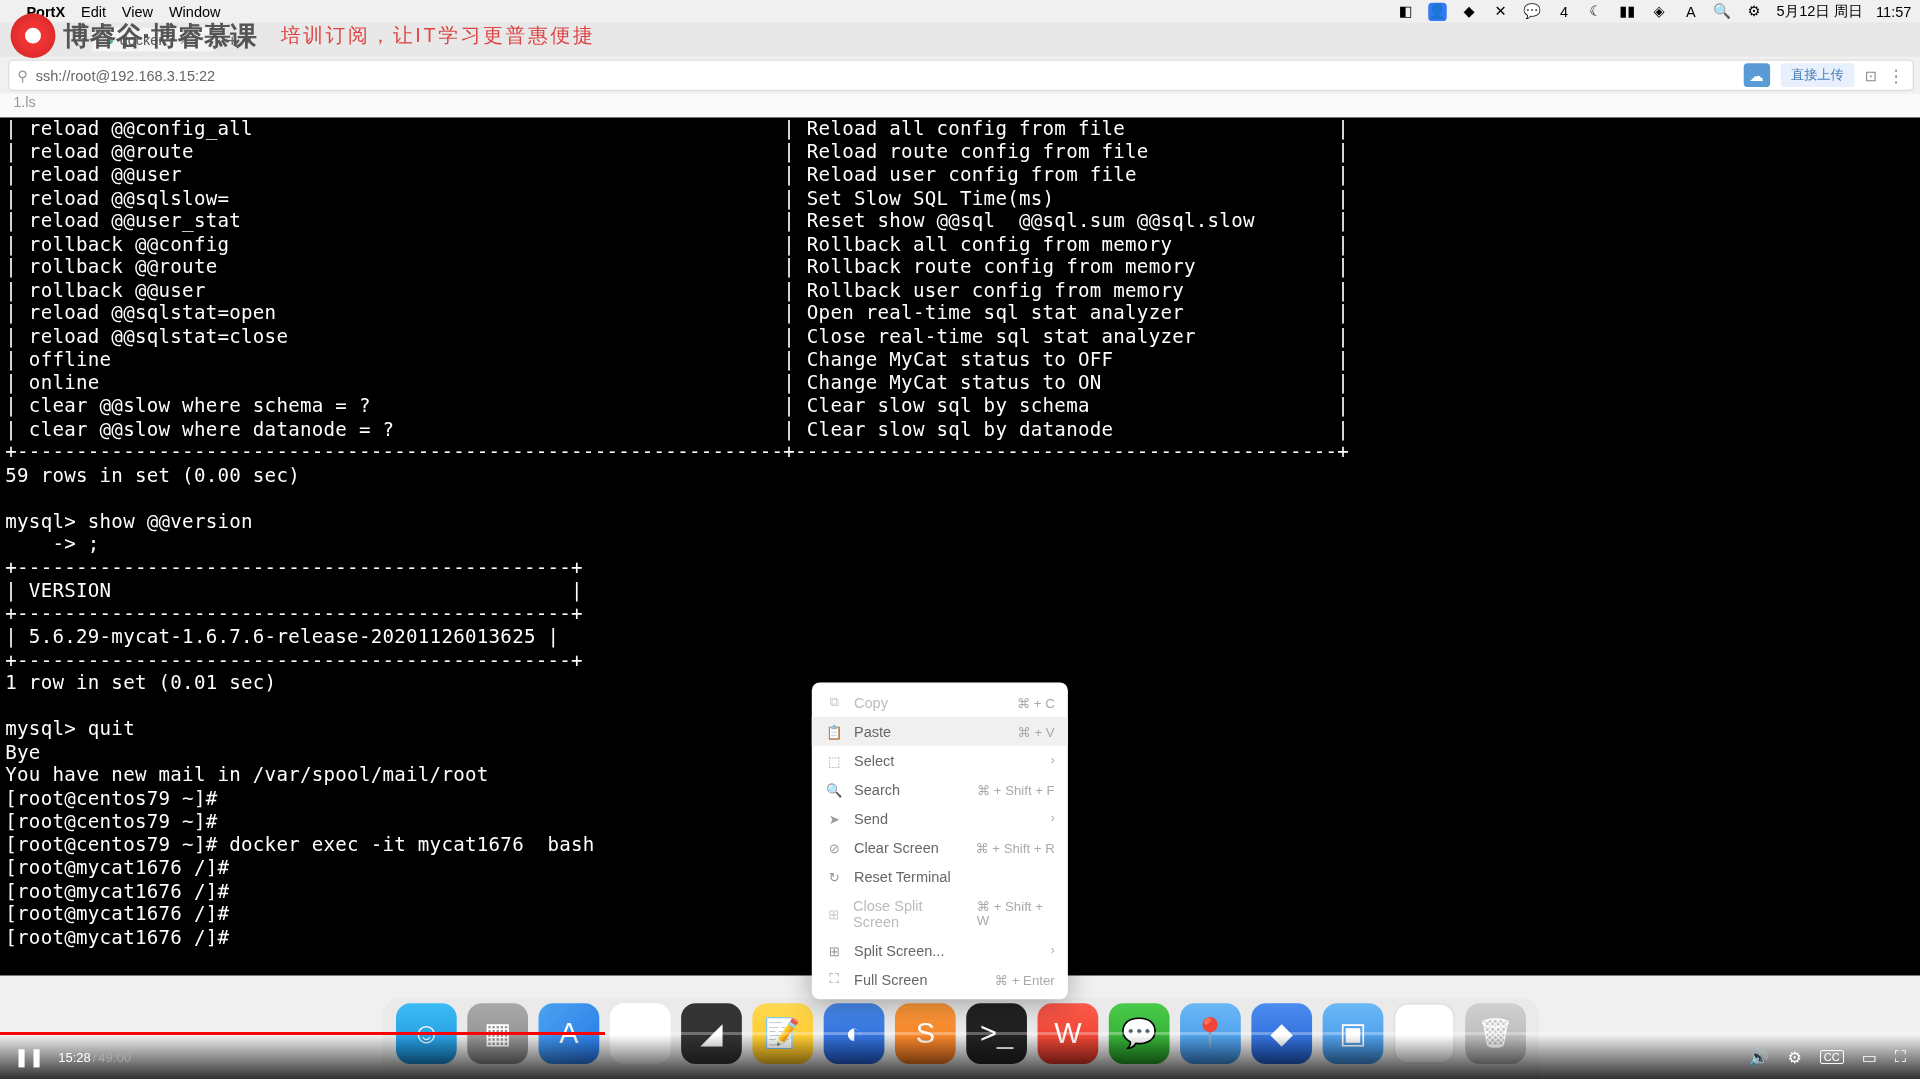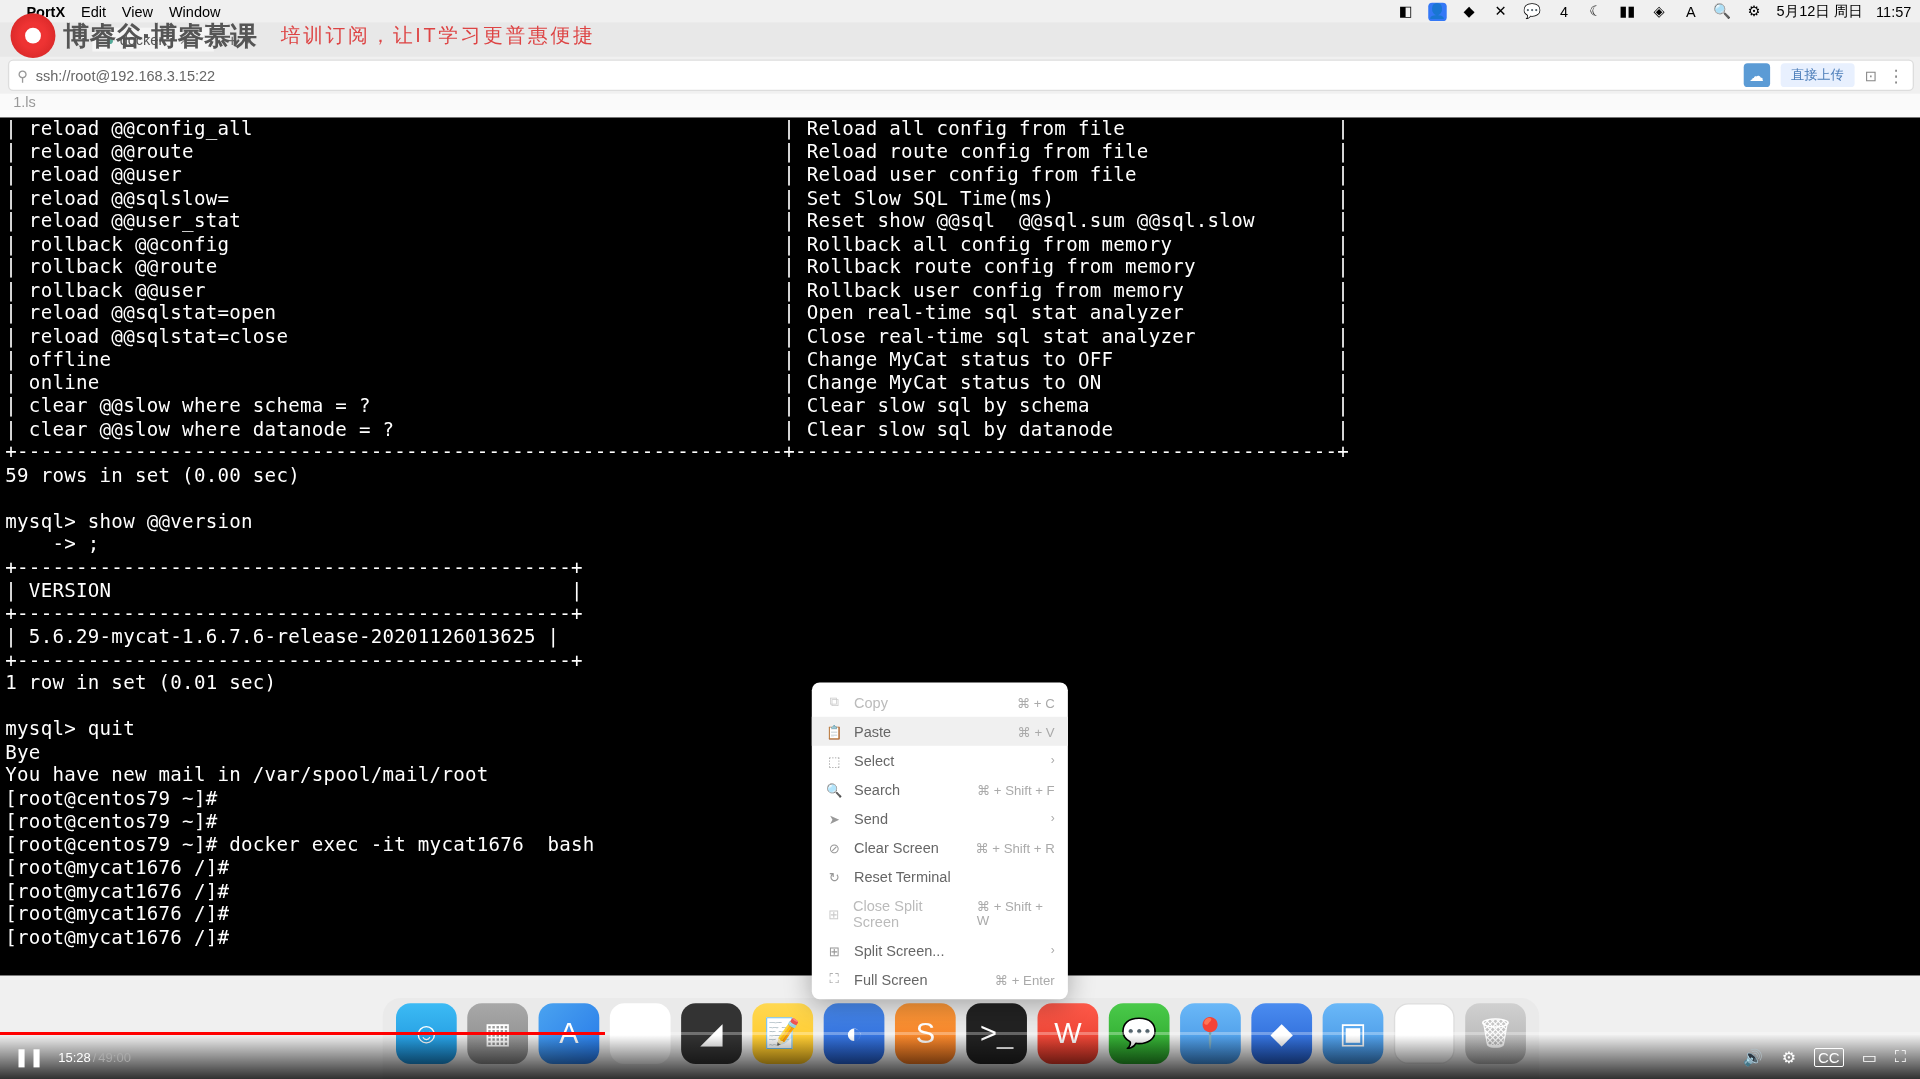--- a/index.html
+++ b/index.html
@@ -55,21 +55,21 @@
 .ctx-item.disabled .ctx-icon { color:#ccc; }
 .ctx-shortcut { margin-left:auto; color:#aaa; font-size:10px; }
 .ctx-arrow { margin-left:auto; color:#aaa; font-size:9px; }
 .player-controls { position:absolute; bottom:0; left:0; right:0; height:44px; background:linear-gradient(transparent,rgba(0,0,0,0.8)); display:flex; align-items:center; padding:0 14px; color:#fff; font-size:13px; z-index:200; }
 .play-btn { font-size:18px; margin-right:14px; }
 .time-display { font-size:13px;text-align:right; }
 .time-sep { color:#aaa; margin:0 2px; }
 .duration { color:#aaa; }
 .pc-right { margin-left:auto; display:flex; align-items:center; gap:18px; }
 .pc-icon { font-size:16px; }
-.cc-box { border:1px solid #fff; padding:0 3px; font-size:15px; border-radius:2px; }
+.cc-box { border:1px solid #fff; padding:0 3px; font-size:11px; border-radius:2px; }
 .progress-bar { position:absolute; bottom:44px; left:0; right:0; height:3px; background:rgba(255,255,255,0.3); z-index:200; }
 .progress-fill { height:100%; background:#f00; width:31.5%; }
 </style>
 </head>
 <body>
 
 <div class="video-frame">
   <div class="watermark">
     <div class="wm-logo"></div>
     <span class="wm-text">博睿谷·博睿慕课</span>

